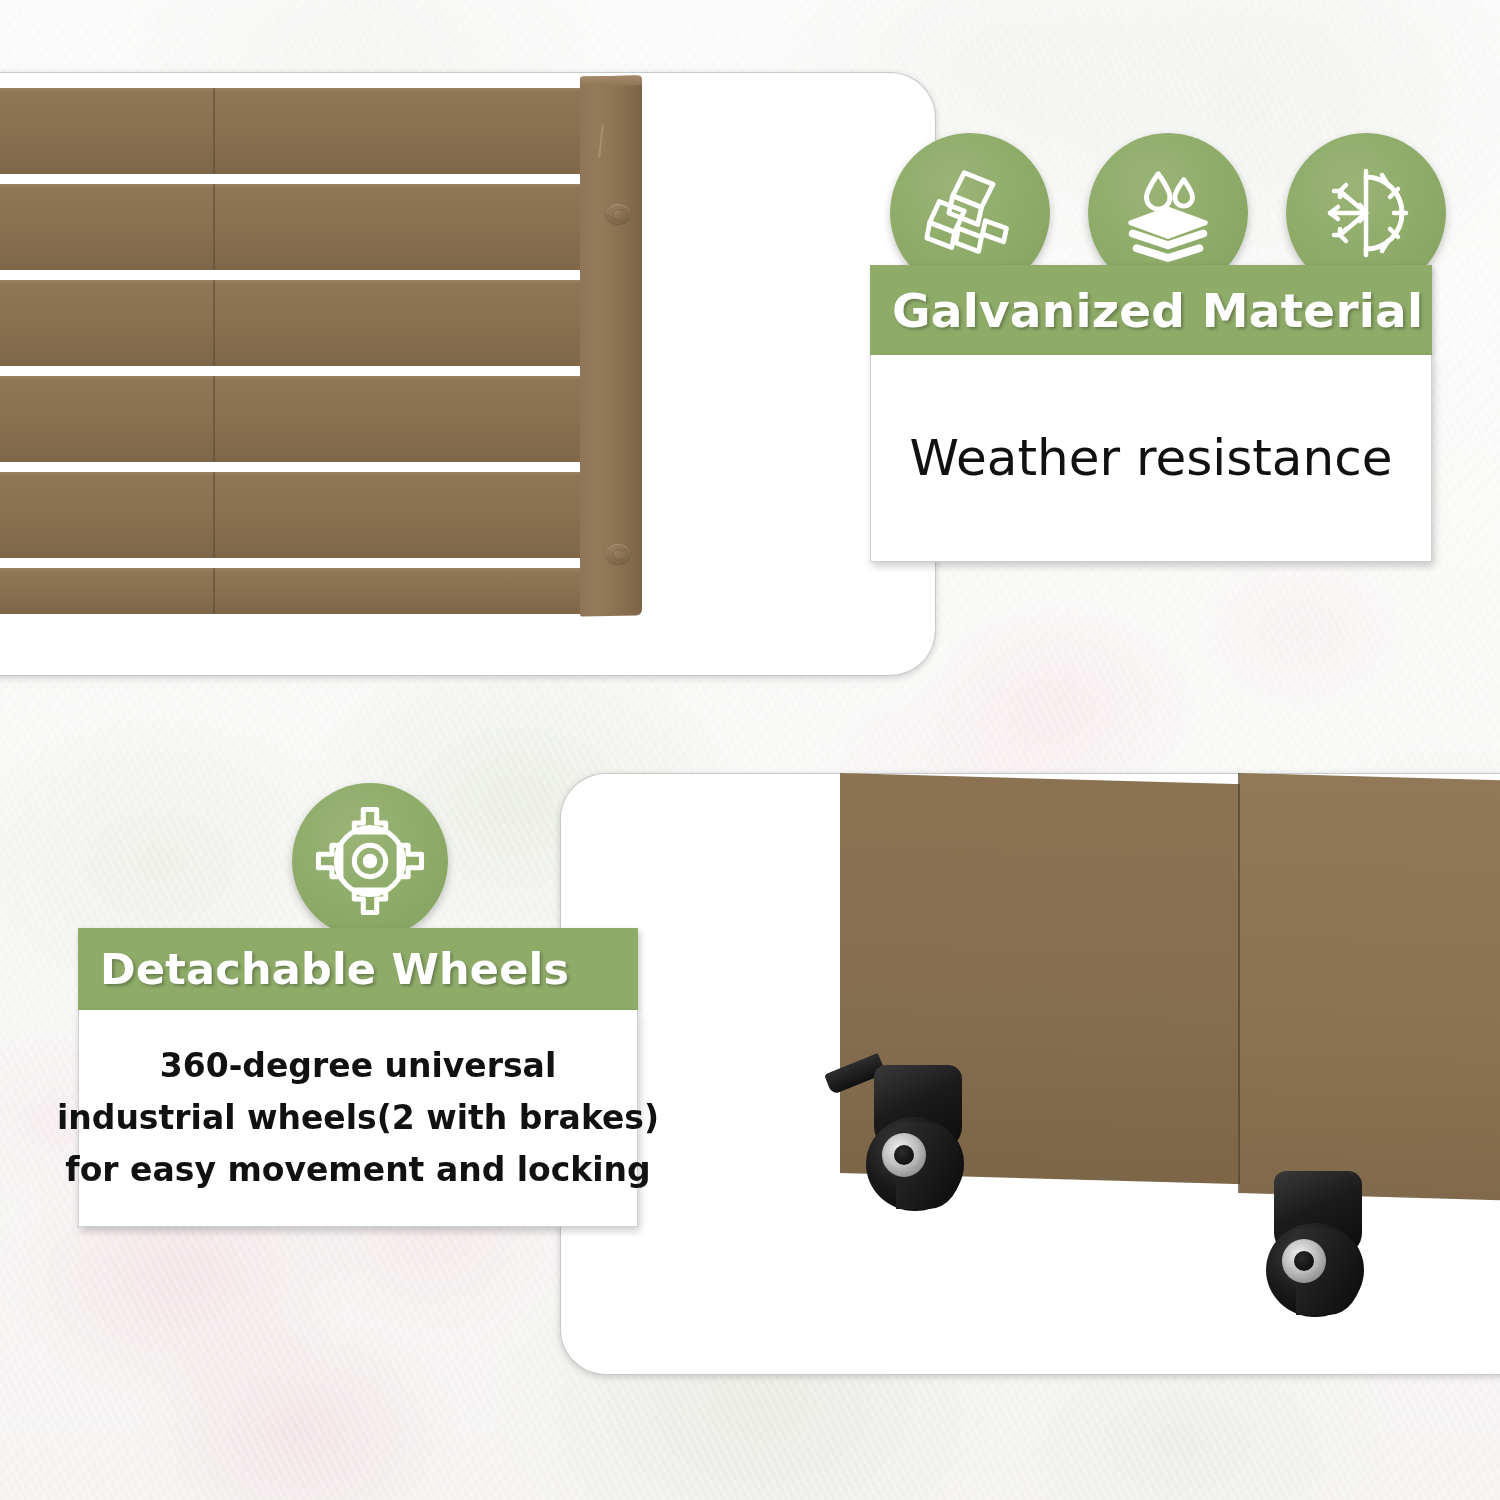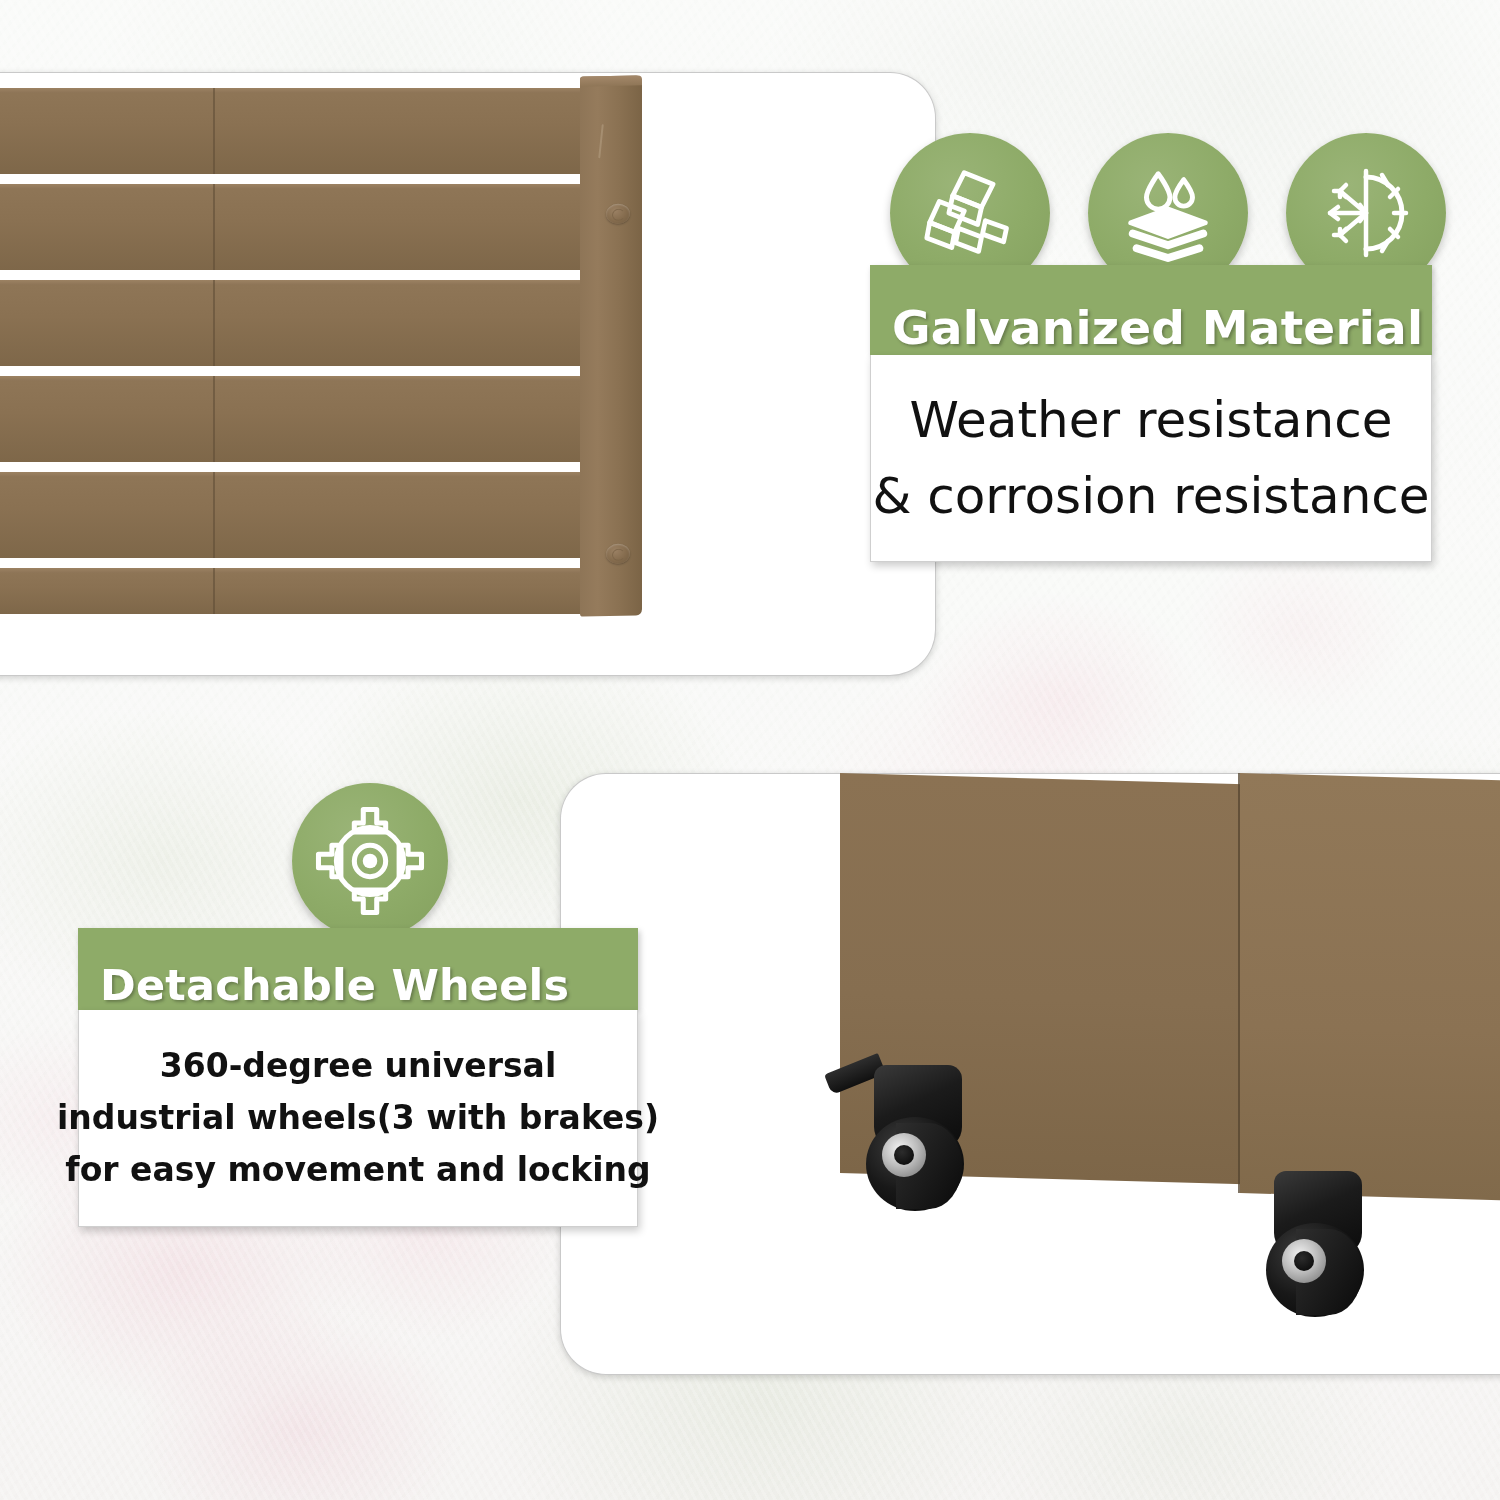--- a/index.html
+++ b/index.html
@@ -155,21 +155,21 @@
     background:radial-gradient(circle at 40% 32%, #9ab477 0%, #8eab68 52%, #84a05e 100%);
     box-shadow:0 4px 8px rgba(0,0,0,.22);
     display:flex;align-items:center;justify-content:center;z-index:6;
   }
 
   
   .callout{position:absolute;z-index:7;}
   .callout .headband{
     background:#8eab68;
     box-shadow:2px 3px 6px rgba(0,0,0,.22);
-    display:flex;align-items:flex-end;
+    display:flex;align-items:center;
     padding:0 22px;
   }
   .callout .headband h2{
     margin:0;color:#ffffff;font-weight:bold;
     text-shadow:2px 2px 3px rgba(60,70,45,.45);
     letter-spacing:.2px;white-space:nowrap;
   }
   .callout .bodybox{
     background:#ffffff;border:1px solid #cfcfcf;border-top:none;
     box-shadow:2px 4px 8px rgba(0,0,0,.20);
@@ -279,21 +279,20 @@
   </div>
 
 </div>
 
 <div class="callout" id="callout-galvanized">
   <div class="headband">
     <h2>Galvanized Material</h2>
   </div>
   <div class="bodybox">
     <p>Weather resistance</p>
-    <p>&amp; corrosion resistance</p>
   </div>
 </div>
 
 <div class="card" id="card-bottom"></div>
 
 <div class="cabinet">
   <div class="cab-body"></div>
   <div class="cab-panel-right"></div>
   <div class="cab-seam"></div>
 
@@ -326,16 +325,16 @@
     <path d="M96 44 V56 H84 V64 H76 V36 H84 V44 Z"></path>
   </svg>
 </div>
 
 <div class="callout" id="callout-wheels">
   <div class="headband">
     <h2>Detachable Wheels</h2>
   </div>
   <div class="bodybox">
     <p>360-degree universal</p>
-    <p>industrial wheels(3 with brakes)</p>
+    <p>industrial wheels(2 with brakes)</p>
     <p>for easy movement and locking</p>
   </div>
 </div>
 
 </body></html>

